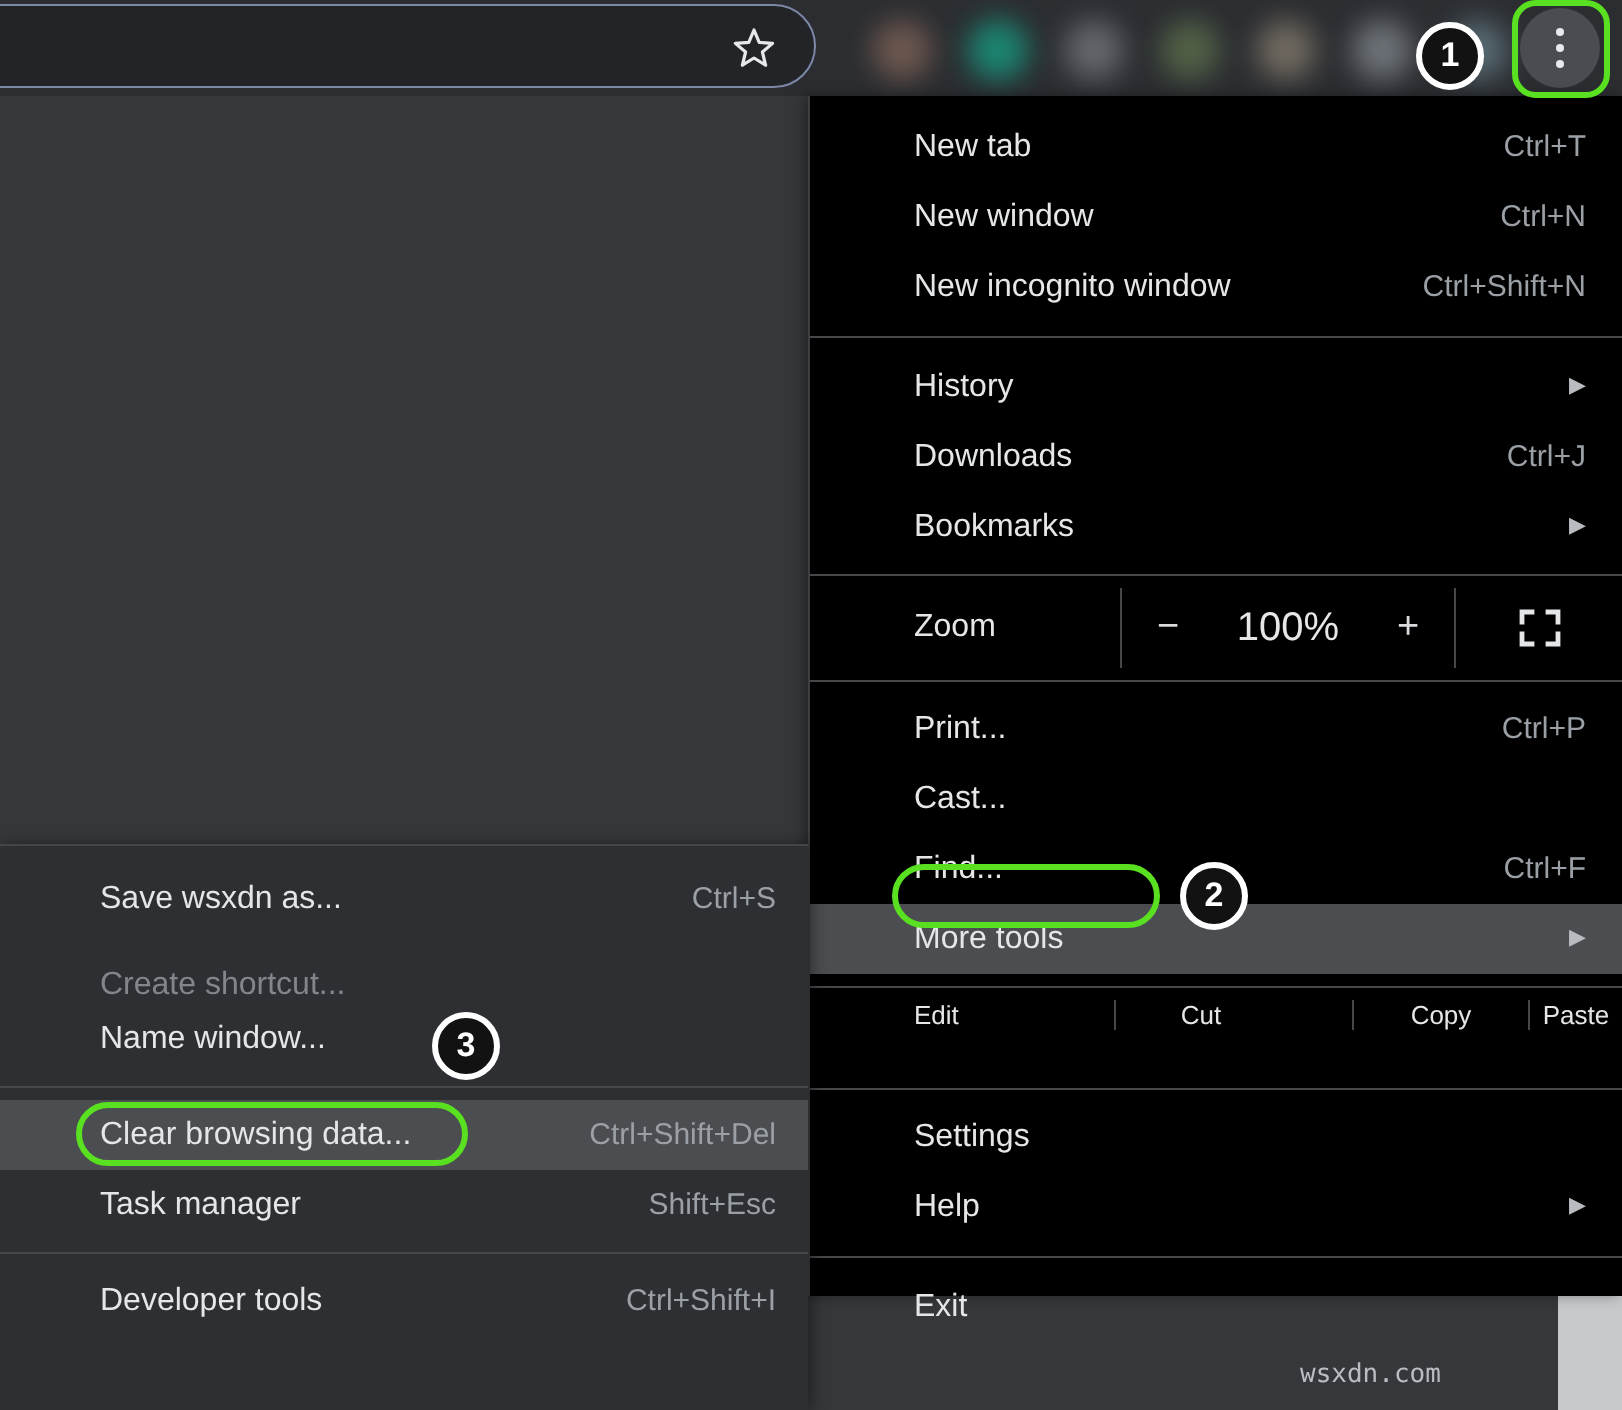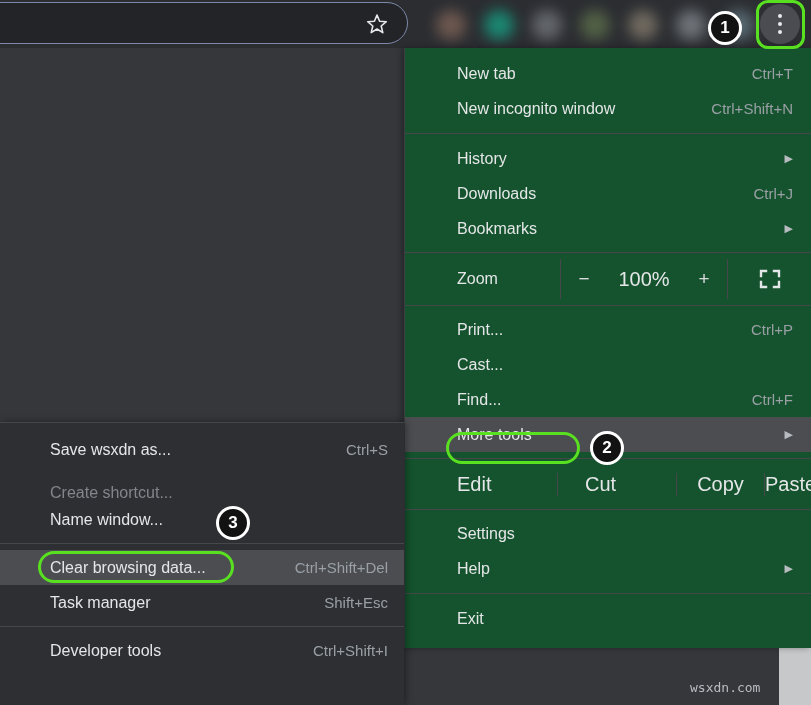--- a/index.html
+++ b/index.html
@@ -14,21 +14,21 @@
   
   .page-bg {
     position: absolute; left: 0; top: 0; width: 811px; height: 705px;
     background: #35373b;
   }
   .page-white-strip {
     position: absolute; left: 779px; top: 648px; width: 32px; height: 57px;
     background: #c6c8ca;
   }
   .watermark {
-    position: absolute; left: 690px; top: 680px;
+    position: absolute; left: 650px; top: 680px;
     font-family: "DejaVu Sans Mono", monospace;
     font-size: 13px; color: #b9bcc0; letter-spacing: 0px;
   }
 
   
   .toolbar {
     position: absolute; left: 0; top: 0; width: 811px; height: 48px;
     background: #2b2d31;
   }
   .omnibox {
@@ -61,21 +61,21 @@
     background: #e8eaed;
   }
   .hl-btn {
     position: absolute; left: 756px; top: 0px; width: 49px; height: 49px;
     border: 3px solid #58e021; border-radius: 12px;
   }
 
   
   .chrome-menu {
     position: absolute; left: 404px; top: 48px; width: 407px; height: 600px;
-    background: #14532d;
+    background: #000000;
     border-left: 1px solid #3c3e42;
     box-shadow: -2px 0 6px rgba(0,0,0,.35);
   }
   .mi {
     position: relative; height: 35px;
     display: flex; align-items: center;
     padding: 0 18px 0 52px;
     color: #e4e6e8; font-size: 16px;
     white-space: nowrap;
   }
@@ -106,22 +106,22 @@
     border-left: 1px solid #45474b; border-right: 1px solid #45474b;
   }
   .zoom-ctrl .z-btn { color: #d8dadd; font-size: 19px; padding: 0 6px; }
   .zoom-ctrl .z-val { font-size: 20px; color: #e4e6e8; }
   .zoom-full {
     flex: 1 1 auto; display: flex; align-items: center; justify-content: center;
   }
 
   
   .edit-row {
-    display: flex; align-items: center; height: 38px;
-    color: #e4e6e8; font-size: 20px;
+    display: flex; align-items: flex-start; height: 38px;
+    color: #e4e6e8; font-size: 13px;
   }
   .edit-row .cell {
     display: flex; align-items: center; justify-content: center;
     border-left: 1px solid #45474b;
   }
   .edit-row .cell:first-child {
     border-left: none; justify-content: flex-start; padding-left: 52px;
     flex: 0 0 152px;
   }
   .edit-row .cell.c2 { flex: 0 0 86px; }
@@ -189,20 +189,24 @@
     </div>
   </div>
 
   <div class="chrome-menu">
 
     <div style="height:8px"></div>
 
     <div class="mi with-accel">
       <span class="lbl">New tab</span>
       <span class="accel">Ctrl+T</span>
+    </div>
+    <div class="mi with-accel">
+      <span class="lbl">New window</span>
+      <span class="accel">Ctrl+N</span>
     </div>
     <div class="mi with-accel">
       <span class="lbl">New incognito window</span>
       <span class="accel">Ctrl+Shift+N</span>
     </div>
 
     <div class="sep"></div>
 
     <div class="mi">
       <span class="lbl">History</span>

